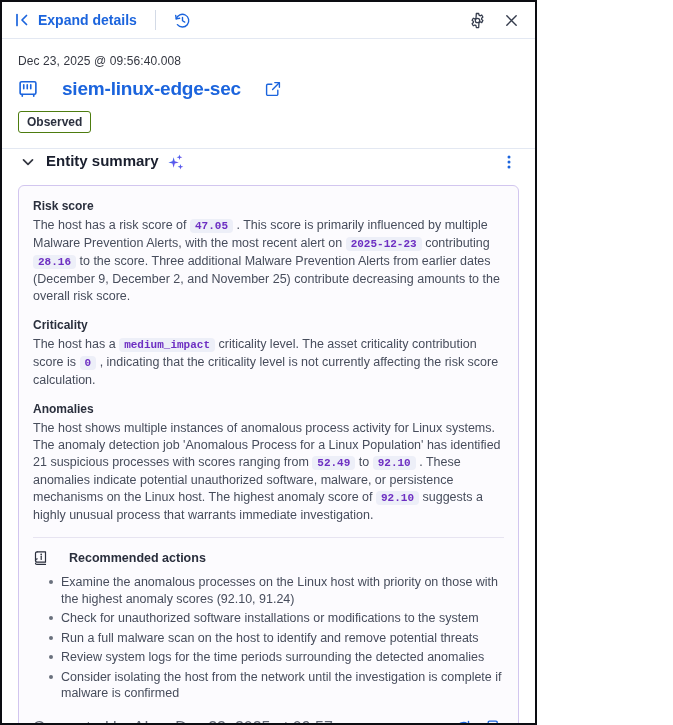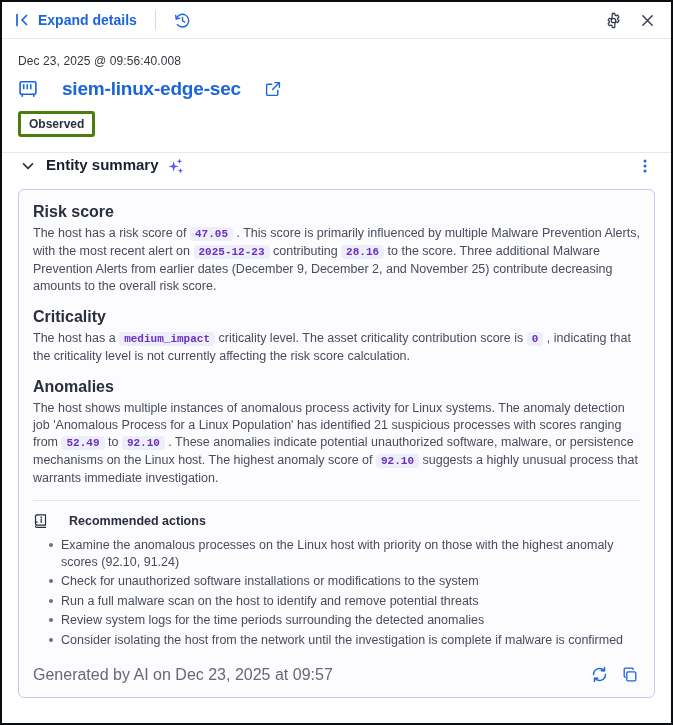--- a/index.html
+++ b/index.html
@@ -2,21 +2,21 @@
 <html><head>
 <meta charset="utf-8">
 <style>
   * { box-sizing: border-box; margin: 0; padding: 0; }
   html,body { background:#fff; }
   body {
     font-family: "Liberation Sans", "DejaVu Sans", sans-serif;
     width: 673px; height: 725px;
   }
   .flyout {
-    width: 673px; height: 725px;
+    width: 537px; height: 725px;
     border: 2px solid #0c0d12;
     background: #fff;
     display: flex; flex-direction: column;
     overflow: hidden;
   }
   
   .topbar {
     height: 37px; flex: 0 0 37px;
     display: flex; align-items: center;
     padding: 0 14px 0 12px;
@@ -44,40 +44,40 @@
   .timestamp { font-size:12px; color:#343741; letter-spacing:0.1px; }
   .title-row { display:flex; align-items:center; gap:24px; margin-top:10px; }
   .host-icon { color:#1b64dd; display:inline-flex; }
   .host-name {
     font-size:19px; font-weight:700; color:#1b64dd;
     text-decoration:none; letter-spacing:-0.2px; cursor:pointer;
   }
   .popout { color:#1b64dd; display:inline-flex; cursor:pointer; }
   .badge {
     display:inline-block; margin-top:11px;
-    border:3px solid #4d7c0f; border-radius:3px; background:#fff;
+    border:1px solid #4d7c0f; border-radius:3px; background:#fff;
     padding:3px 8px; font-size:12px; font-weight:700; color:#2b303f;
   }
   .full-divider { border:none; border-top:1px solid #e3e8f2; margin:15px -16px 0 -16px; }
 
   .section-header { display:flex; align-items:flex-start; margin-top:3px; }
   .section-header .chev { color:#343741; display:inline-flex; cursor:pointer; padding:2px; background:none; border:none; }
   .section-title { font-size:15px; font-weight:700; color:#1a1f2e; margin-left:8px; }
   .sparkles { display:inline-flex; margin-left:7px; }
   .section-header .spacer { flex:1; }
   .kebab { color:#1b64dd; }
 
   
   .panel {
     margin-top:13px;
     border:1px solid #d2c6ef; border-radius:6px;
     background:#fcfbfe;
     padding:13px 14px 12px 14px;
   }
-  .sec-h { font-size:16px; font-weight:700; color:#2a2f3d; margin-bottom:4px; }
+  .sec-h { font-size:12px; font-weight:700; color:#2a2f3d; margin-bottom:4px; }
   .sec-p { font-size:12.5px; line-height:17px; color:#474d5c; margin-bottom:13px; }
   .chip {
     font-family:"Liberation Mono","DejaVu Sans Mono",monospace;
     font-size:11px; font-weight:700; color:#6d2fc2;
     background:#edeff8; border-radius:4px; padding:1px 5px;
     white-space:nowrap;
   }
   .panel-divider { border:none; border-top:1px solid #e7e4f1; margin:2px 0 12px 0; }
   .rec-header { display:flex; align-items:center; gap:20px; margin-bottom:8px; }
   .rec-header .rec-title { font-size:12.5px; font-weight:700; color:#2a2f3d; }

